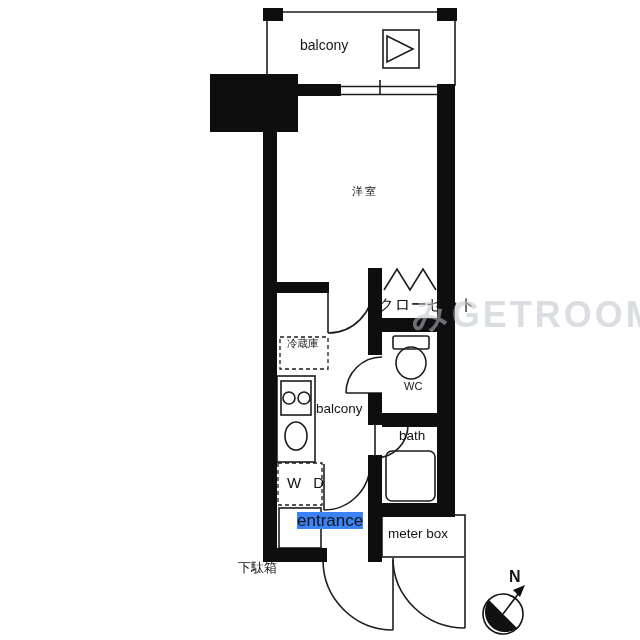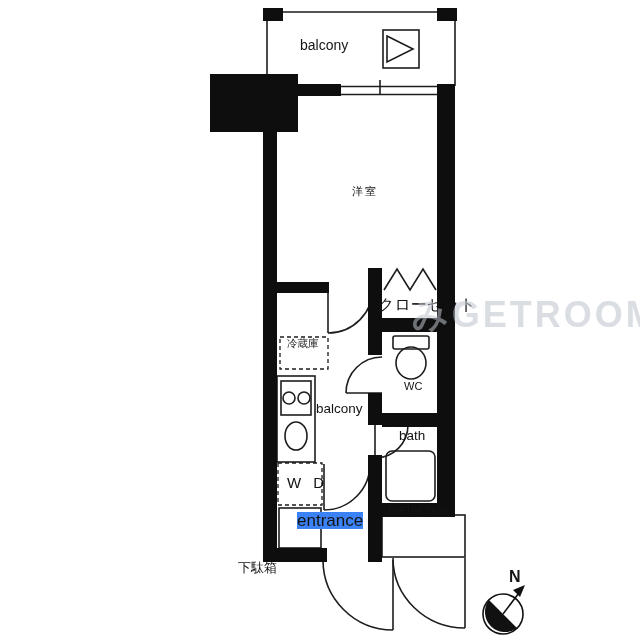--- a/index.html
+++ b/index.html
@@ -101,19 +101,19 @@
 
   <div class="lbl" style="left:265px;top:38px;font-size:14px">balcony</div>
   <div class="lbl" style="left:317px;top:186px;font-size:11px;letter-spacing:2px">洋室</div>
   <div class="lbl" style="left:343px;top:297px;font-size:16px">クローゼット</div>
   <div class="lbl" style="left:252px;top:338px;font-size:10.5px">冷蔵庫</div>
   <div class="lbl" style="left:369px;top:381px;font-size:11px">WC</div>
   <div class="lbl" style="left:281px;top:402px;font-size:13.5px">balcony</div>
   <div class="lbl" style="left:364px;top:429px;font-size:13.5px">bath</div>
   <div class="lbl" style="left:252px;top:475px;font-size:15px;letter-spacing:4px">W D</div>
   <div class="lbl" style="left:262px;top:512px;font-size:17px;background:#3b82f6">entrance</div>
-  <div class="lbl" style="left:353px;top:503px;font-size:13.5px">meter box</div>
+  <div class="lbl" style="left:353px;top:527px;font-size:13.5px">meter box</div>
   <div class="lbl" style="left:203px;top:561px;font-size:13px">下駄箱</div>
   <div class="lbl" style="left:474px;top:569px;font-size:16px;font-weight:bold">N</div>
 
   <div class="watermark" style="left:377px;top:291px">みGETROOM</div>
 
 </div>
 
 </body></html>

